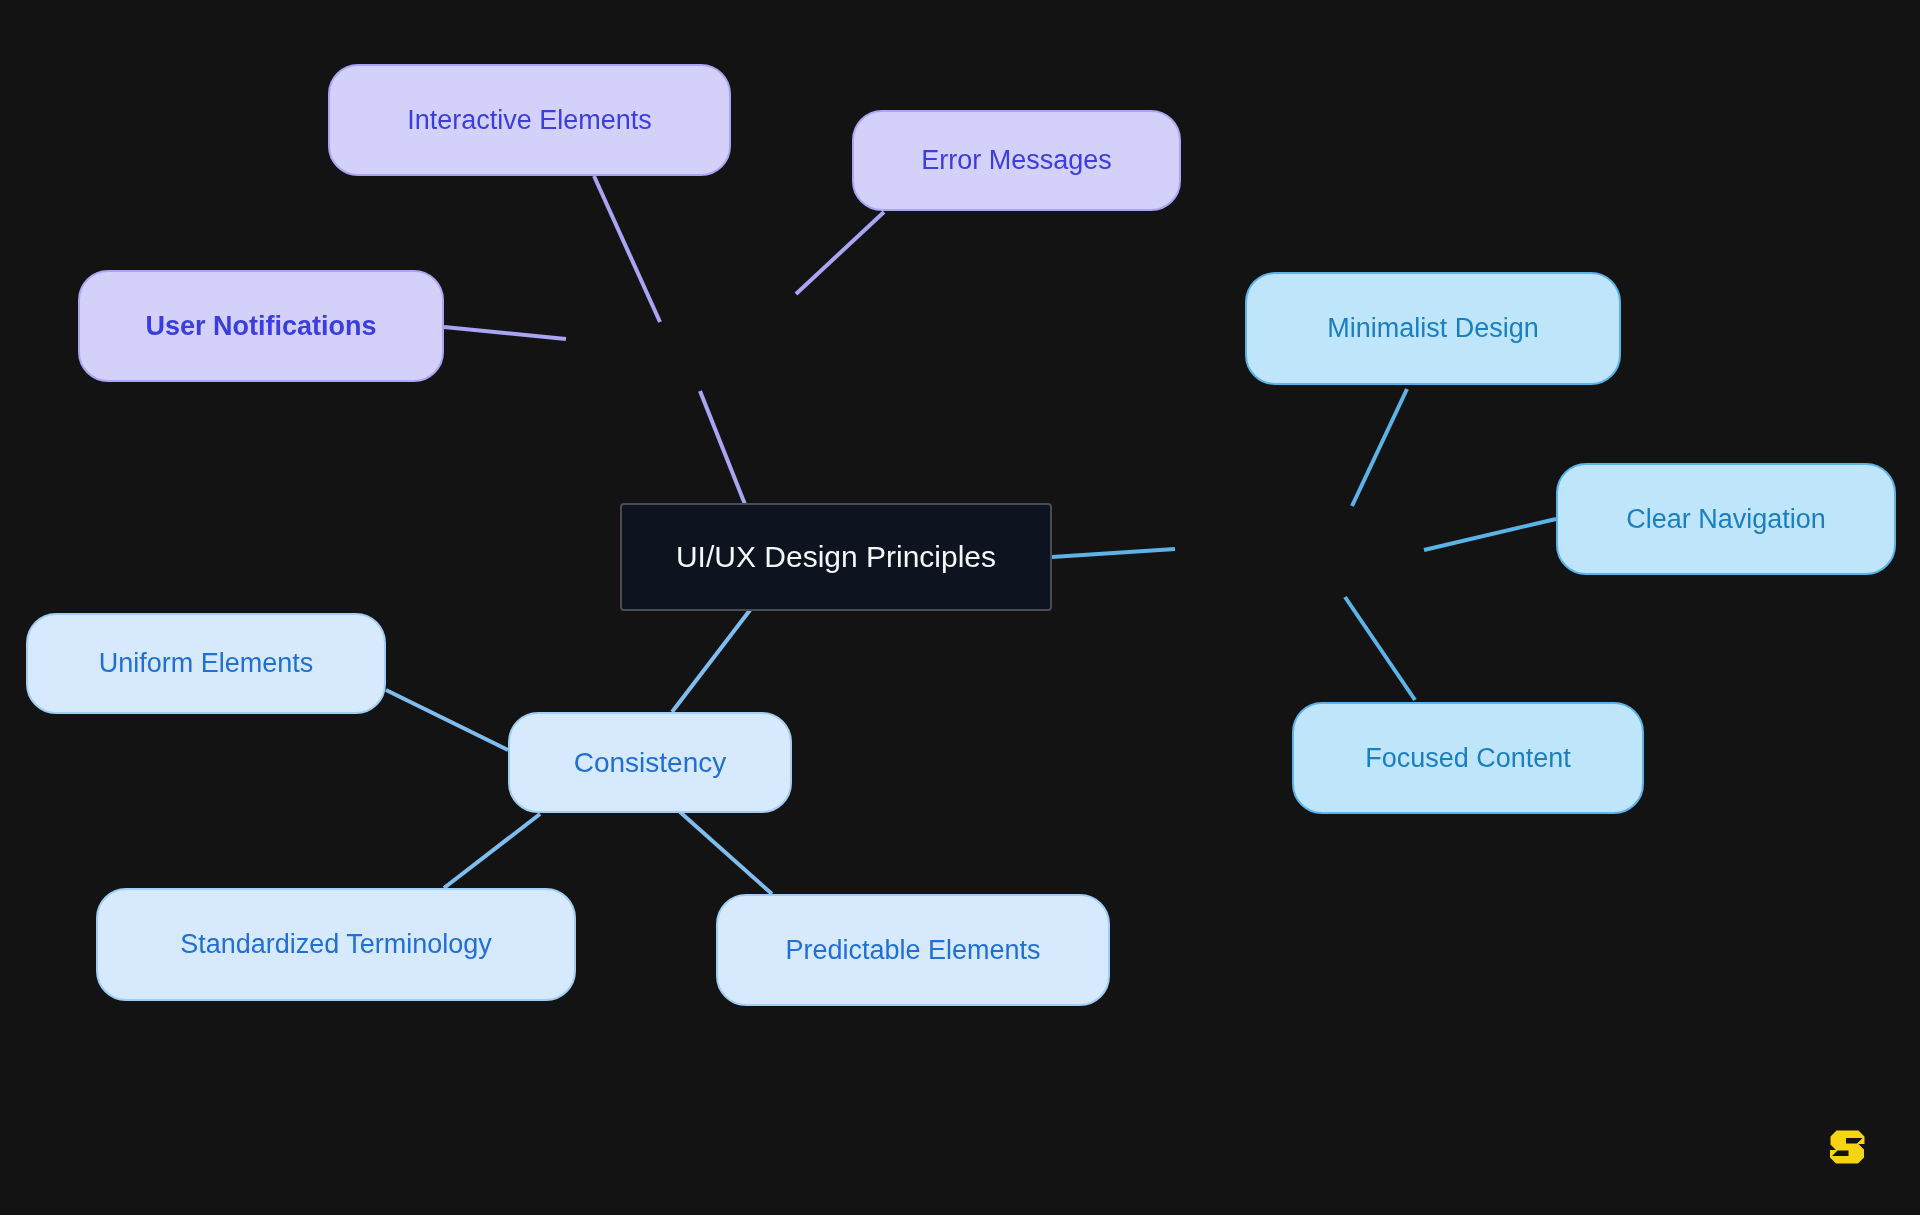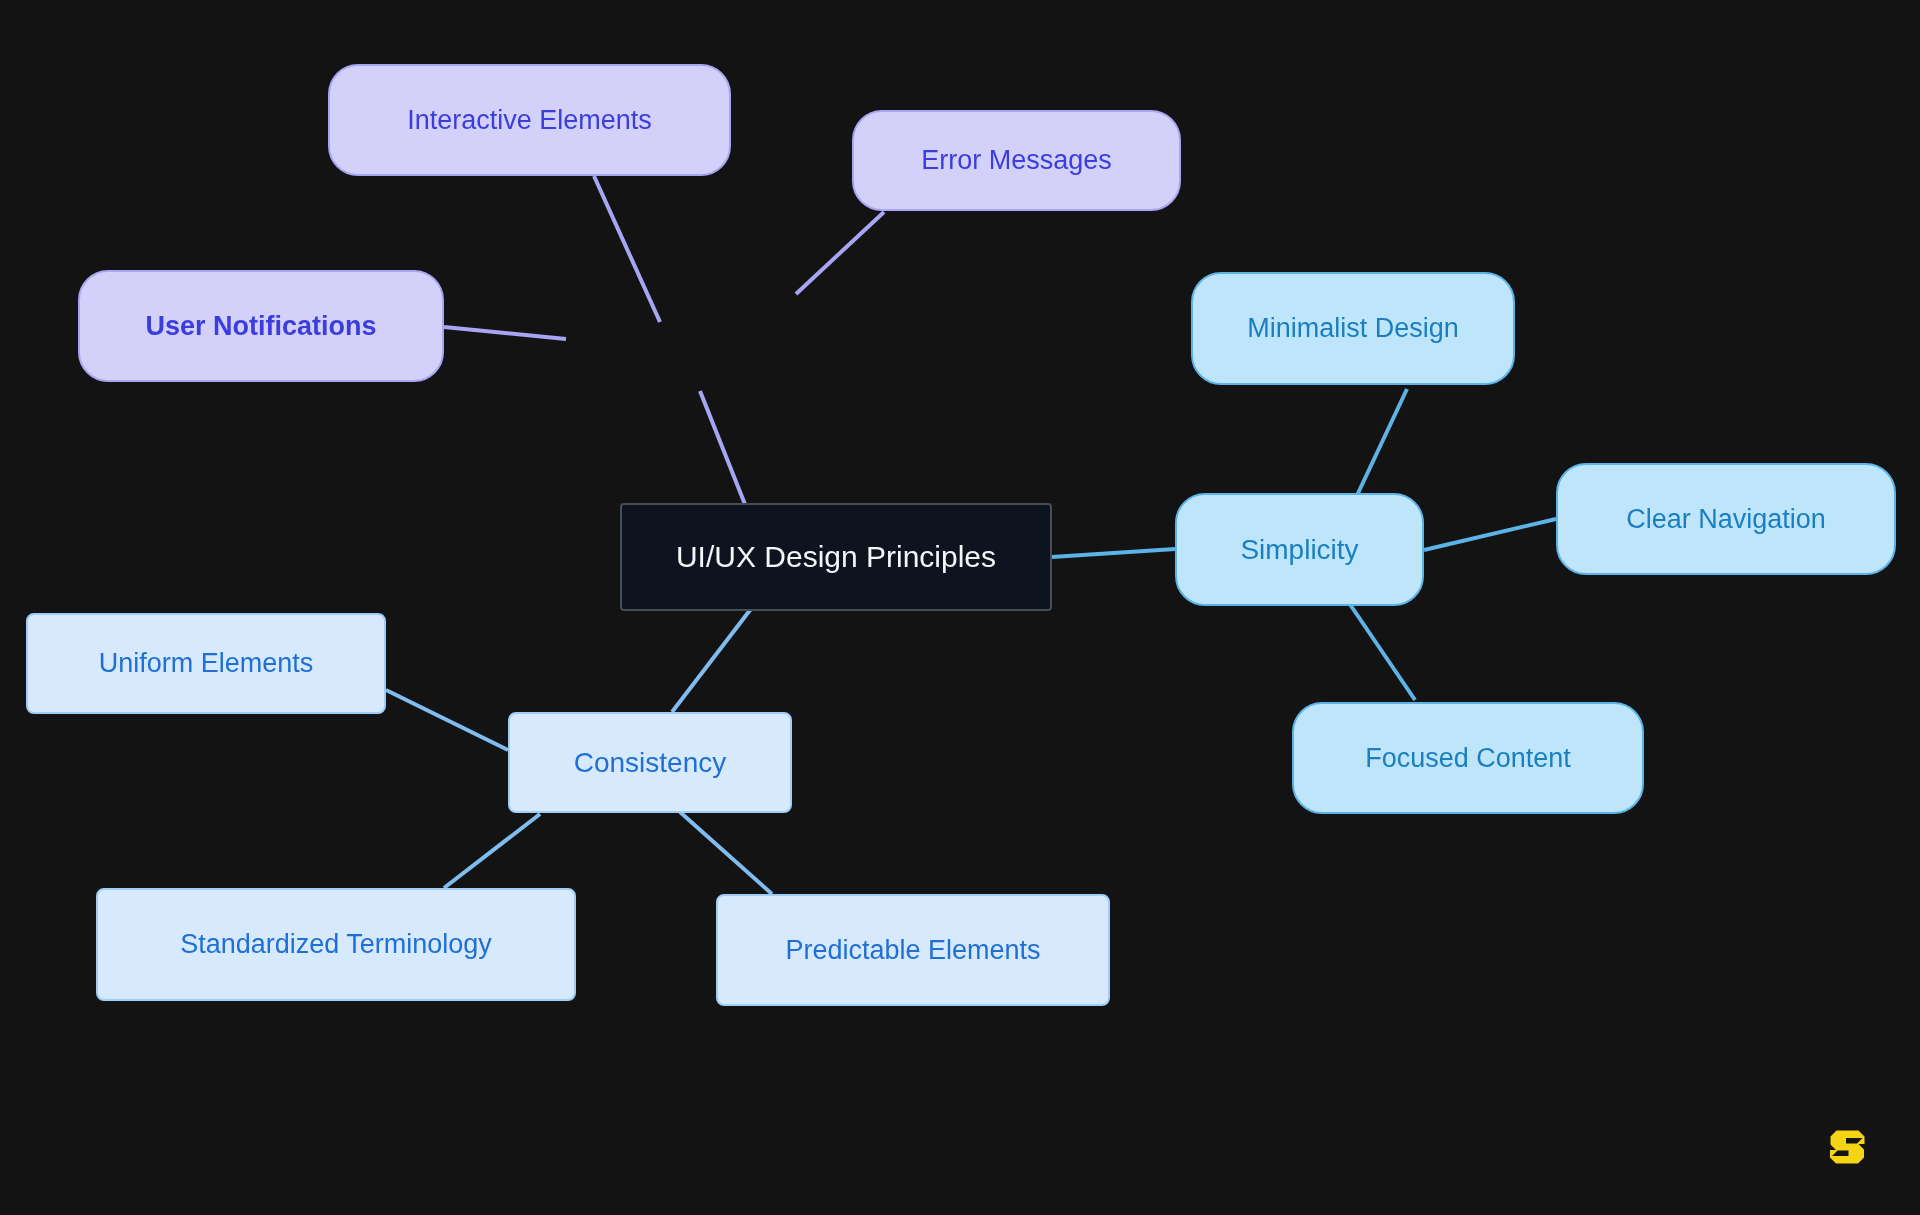--- a/index.html
+++ b/index.html
@@ -68,21 +68,21 @@
     border-radius: 30px;
   }
   .node.blue .node-label {
     color: #1a7fc1;
   }
 
   
   .node.paleblue {
     background: #d6e9fd;
     border-color: #9fcdf5;
-    border-radius: 8px;
+    border-radius: 30px;
   }
   .node.paleblue .node-label {
     color: #1f6fd4;
   }
 
   .node.branch .node-label { font-size: 28px; }
   .node.leaf   .node-label { font-size: 27px; }
 
   
   #logo {
@@ -133,25 +133,22 @@
   </div>
 
   <div class="node purple leaf" style="left:845px; top:110px; width:329px; height:101px;margin-left:7px;">
     <span class="node-label">Error Messages</span>
   </div>
 
   <div class="node purple leaf" style="left:78px; top:270px; width:366px; height:112px;font-weight:bold;">
     <span class="node-label">User Notifications</span>
   </div>
 
-  <div class="node blue branch" style="left:1175px; top:493px; width:249px; height:113px;">
-    <span class="node-label">Simplicity</span>
-  </div>
 
-  <div class="node blue leaf" style="left:1191px; top:272px; width:324px; height:113px;">
+  <div class="node blue leaf" style="left:1245px; top:272px; width:376px; height:113px;">
     <span class="node-label">Minimalist Design</span>
   </div>
 
   <div class="node blue leaf" style="left:1556px; top:463px; width:340px; height:112px;">
     <span class="node-label">Clear Navigation</span>
   </div>
 
   <div class="node blue leaf" style="left:1292px; top:702px; width:352px; height:112px;">
     <span class="node-label">Focused Content</span>
   </div>

